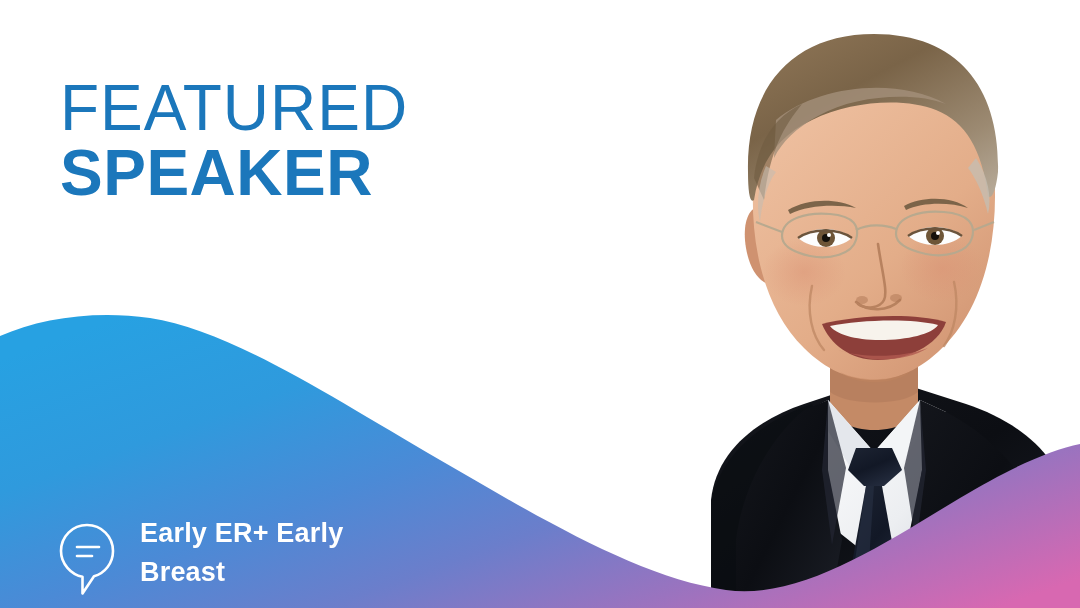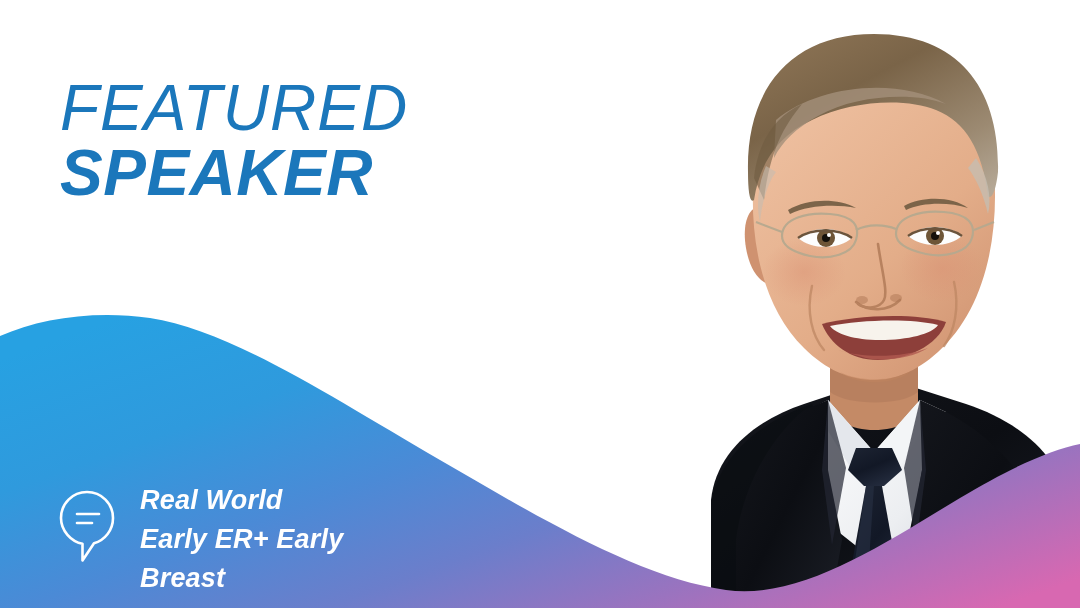--- a/index.html
+++ b/index.html
@@ -8,21 +8,20 @@
     width:1080px;height:608px;
     background:#ffffff;
     font-family:"Liberation Sans","DejaVu Sans",sans-serif;
     overflow:hidden;
   }
   #stage{
     position:relative;
     width:1080px;height:608px;
     background:#ffffff;
     overflow:hidden;
-    font-style:italic;
   }
 
   
   .headline{
     position:absolute;
     left:60px; top:78px;
     line-height:0.96;
     letter-spacing:0.5px;
     z-index:40;
     user-select:none;
@@ -292,19 +291,18 @@
                    L 26.5 73.5
                    L 26.5 56.8
                    C 15 54.4 5 43.8 5 31
                    C 5 16.5 16.5 5 31 5 Z"></path>
           <line x1="21" y1="27" x2="43" y2="27"></line>
           <line x1="21" y1="36" x2="36" y2="36"></line>
         </g>
       </svg>
     </div>
     <div class="caption-text">
-      <span>Real World</span>
       <span>Early ER+ Early</span>
       <span>Breast</span>
     </div>
   </div>
 
 </div>
 
 </body></html>

